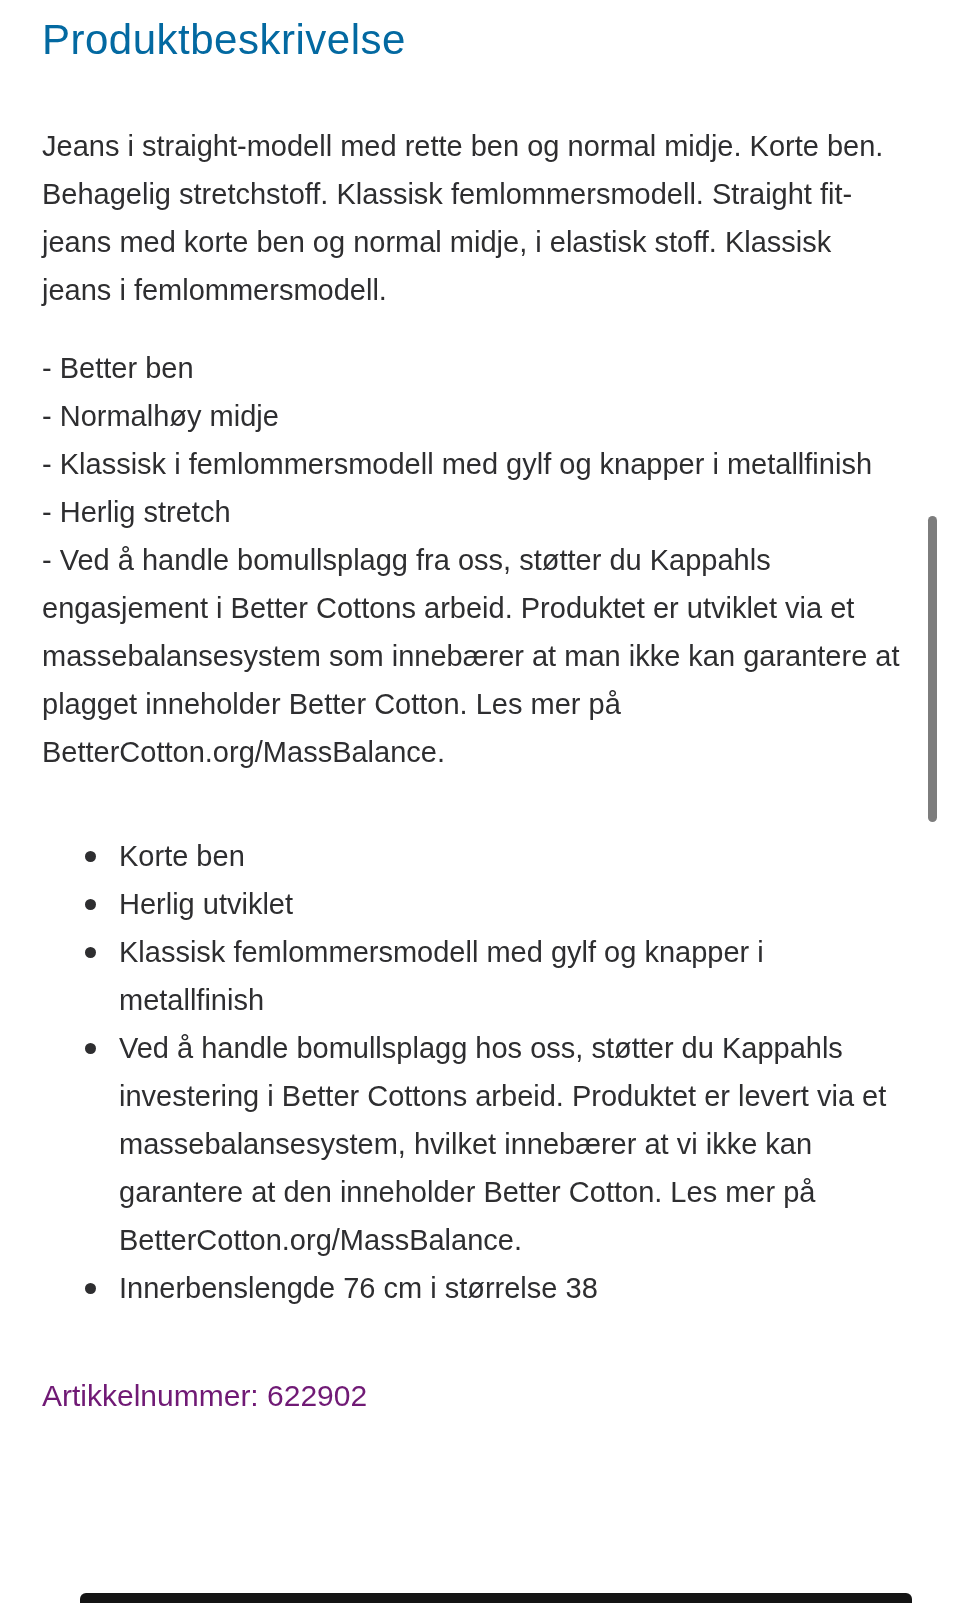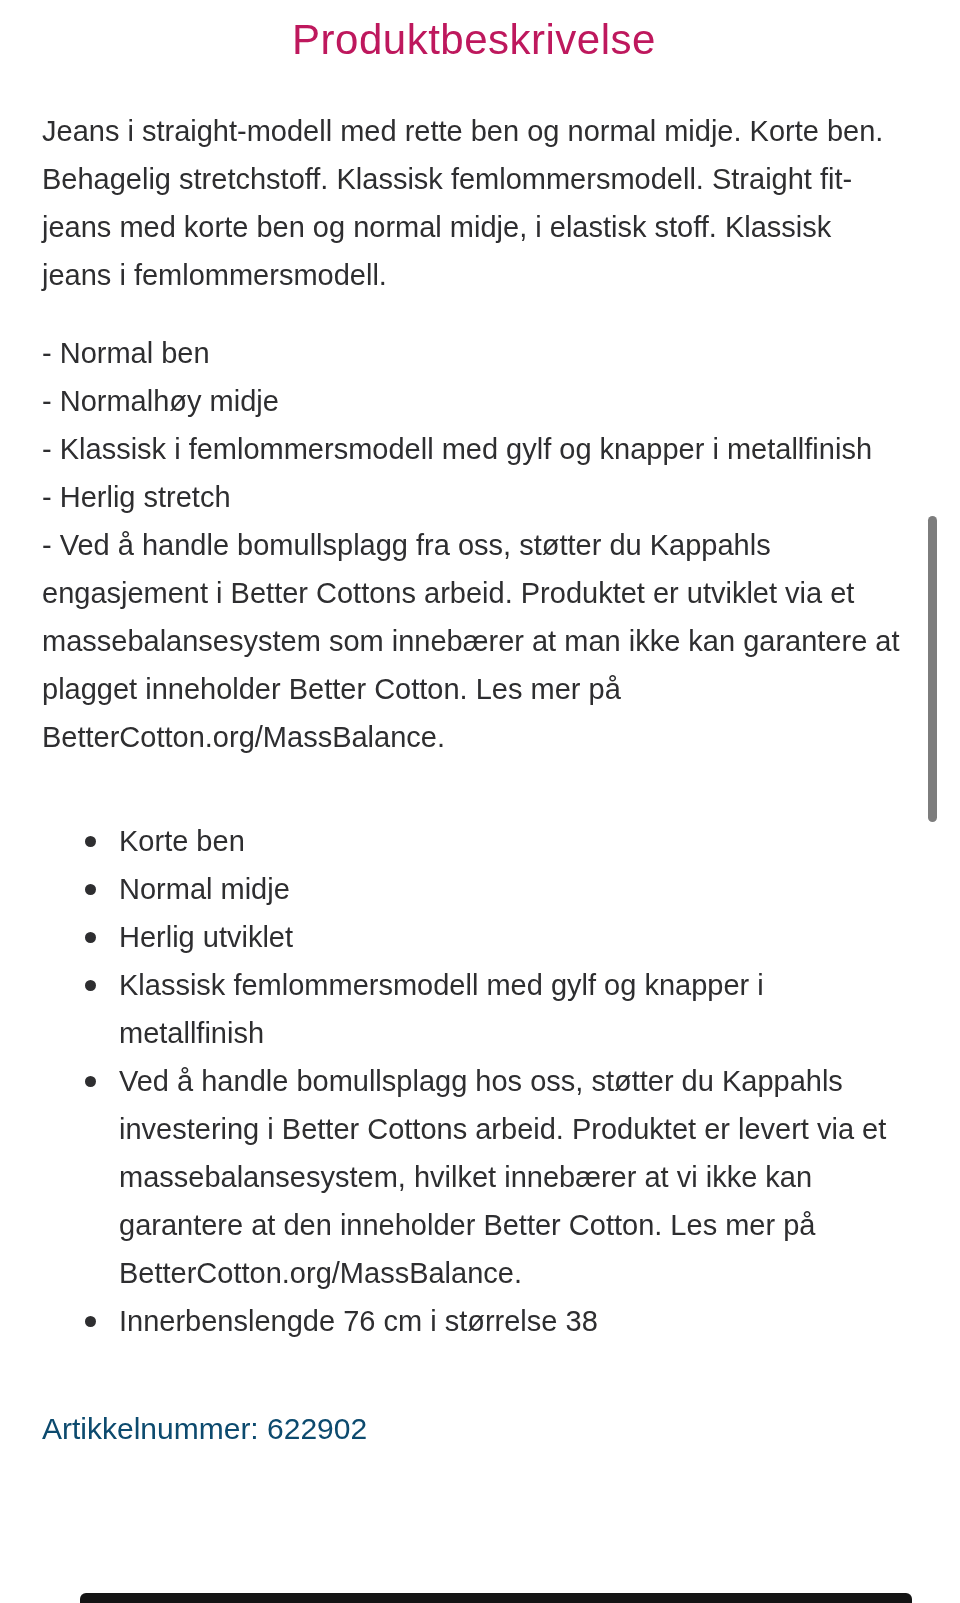--- a/index.html
+++ b/index.html
@@ -8,26 +8,26 @@
     background: #ffffff;
     font-family: "Liberation Sans", sans-serif;
     color: #2e2e30;
     position: relative;
     overflow: hidden;
   }
   .page {
     padding: 16px 54px 0 42px;
   }
   .title {
-    text-align: center;
+    text-align: left;
     font-size: 42px;
     font-weight: 500;
     letter-spacing: 0.5px;
-    color: #be185d;
-    margin-bottom: 43px;
+    color: #0369a1;
+    margin-bottom: 58px;
   }
   .body-text {
     font-size: 29px;
     line-height: 48px;
     font-weight: 400;
   }
   .intro {
     margin-bottom: 30px;
   }
   .dash-list {
@@ -48,21 +48,21 @@
     left: 0;
     top: 19px;
     width: 11px;
     height: 11px;
     border-radius: 50%;
     background: #2e2e30;
   }
   .article-number {
     font-size: 30px;
     line-height: 40px;
-    color: #0c4a6e;
+    color: #701a75;
     margin-top: 0;
   }
   .scrollbar-thumb {
     position: absolute;
     left: 928px;
     top: 516px;
     width: 9px;
     height: 306px;
     background: #7d7d7d;
     border-radius: 5px;
@@ -80,35 +80,31 @@
 </head>
 <body>
 
 <div class="page">
 
   <h1 class="title">Produktbeskrivelse</h1>
 
   <p class="body-text intro">Jeans i straight-modell med rette ben og normal midje. Korte ben. Behagelig stretchstoff. Klassisk femlommersmodell. Straight fit-jeans med korte ben og normal midje, i elastisk stoff. Klassisk jeans i femlommersmodell.</p>
 
   <div class="body-text dash-list">
-    <div class="dash-item">- Normal ben</div>
+    <div class="dash-item">- Better ben</div>
     <div class="dash-item">- Normalhøy midje</div>
     <div class="dash-item">- Klassisk i femlommersmodell med gylf og knapper i metallfinish</div>
     <div class="dash-item">- Herlig stretch</div>
     <div class="dash-item">- Ved å handle bomullsplagg fra oss, støtter du Kappahls engasjement i Better Cottons arbeid. Produktet er utviklet via et massebalansesystem som innebærer at man ikke kan garantere at plagget inneholder Better Cotton. Les mer på BetterCotton.org/MassBalance.</div>
   </div>
 
   <ul class="body-text bullets">
     <li class="bullet-item">
       <span class="bullet-dot"></span>
       <span>Korte ben</span>
-    </li>
-    <li class="bullet-item">
-      <span class="bullet-dot"></span>
-      <span>Normal midje</span>
     </li>
     <li class="bullet-item">
       <span class="bullet-dot"></span>
       <span>Herlig utviklet</span>
     </li>
     <li class="bullet-item">
       <span class="bullet-dot"></span>
       <span>Klassisk femlommersmodell med gylf og knapper i metallfinish</span>
     </li>
     <li class="bullet-item">

